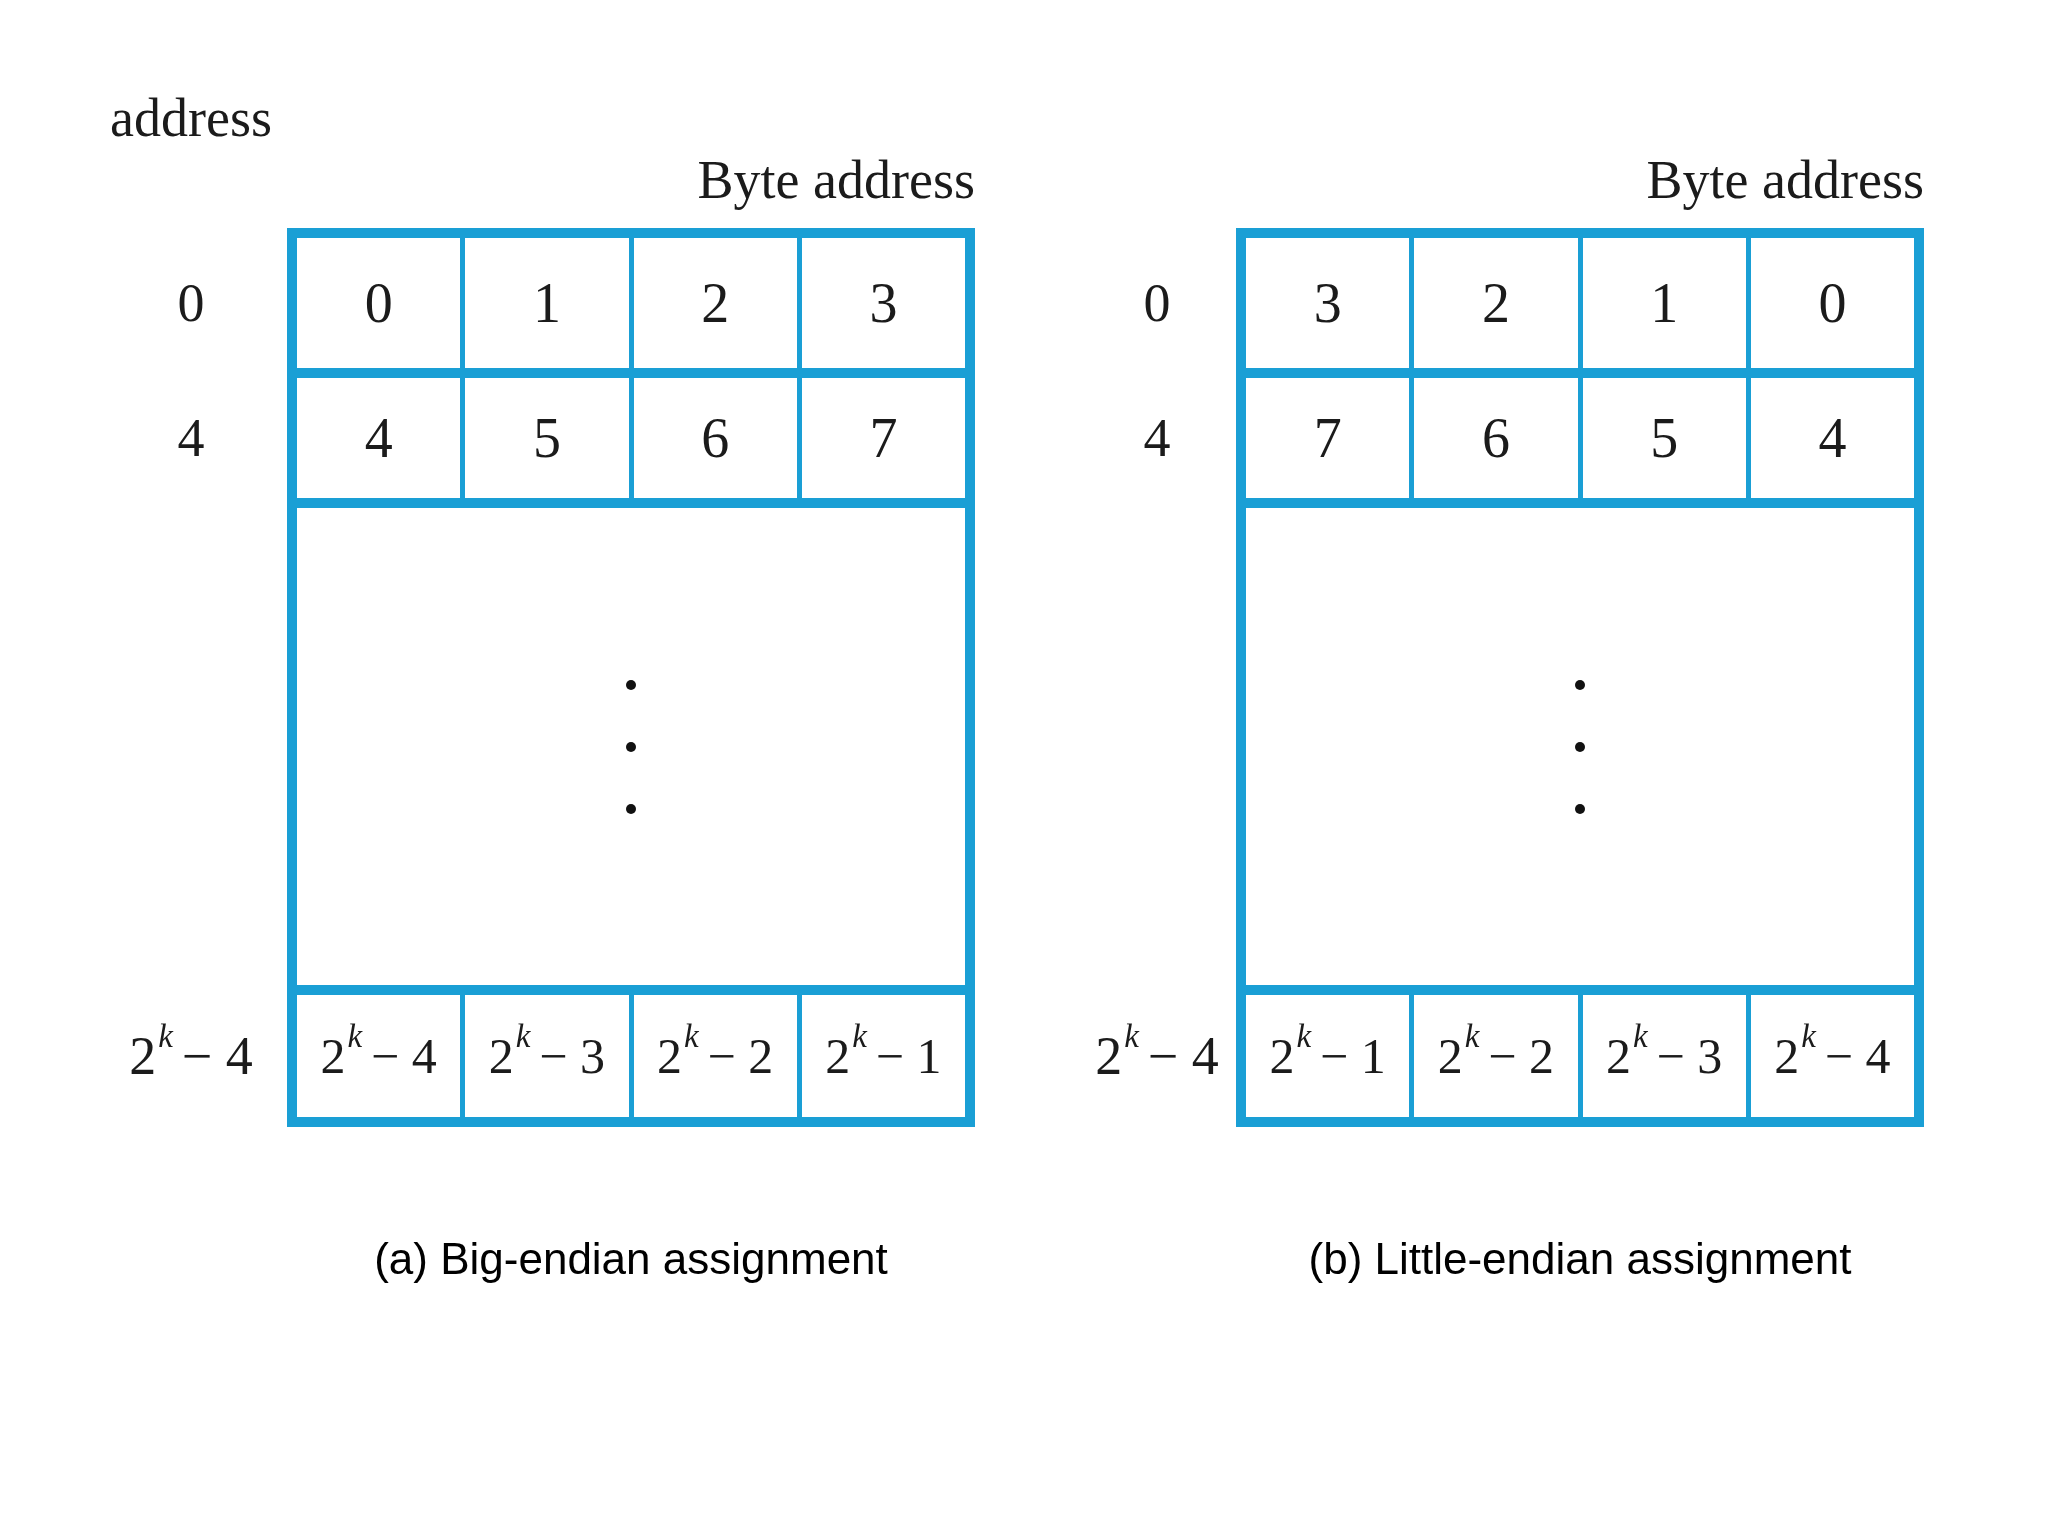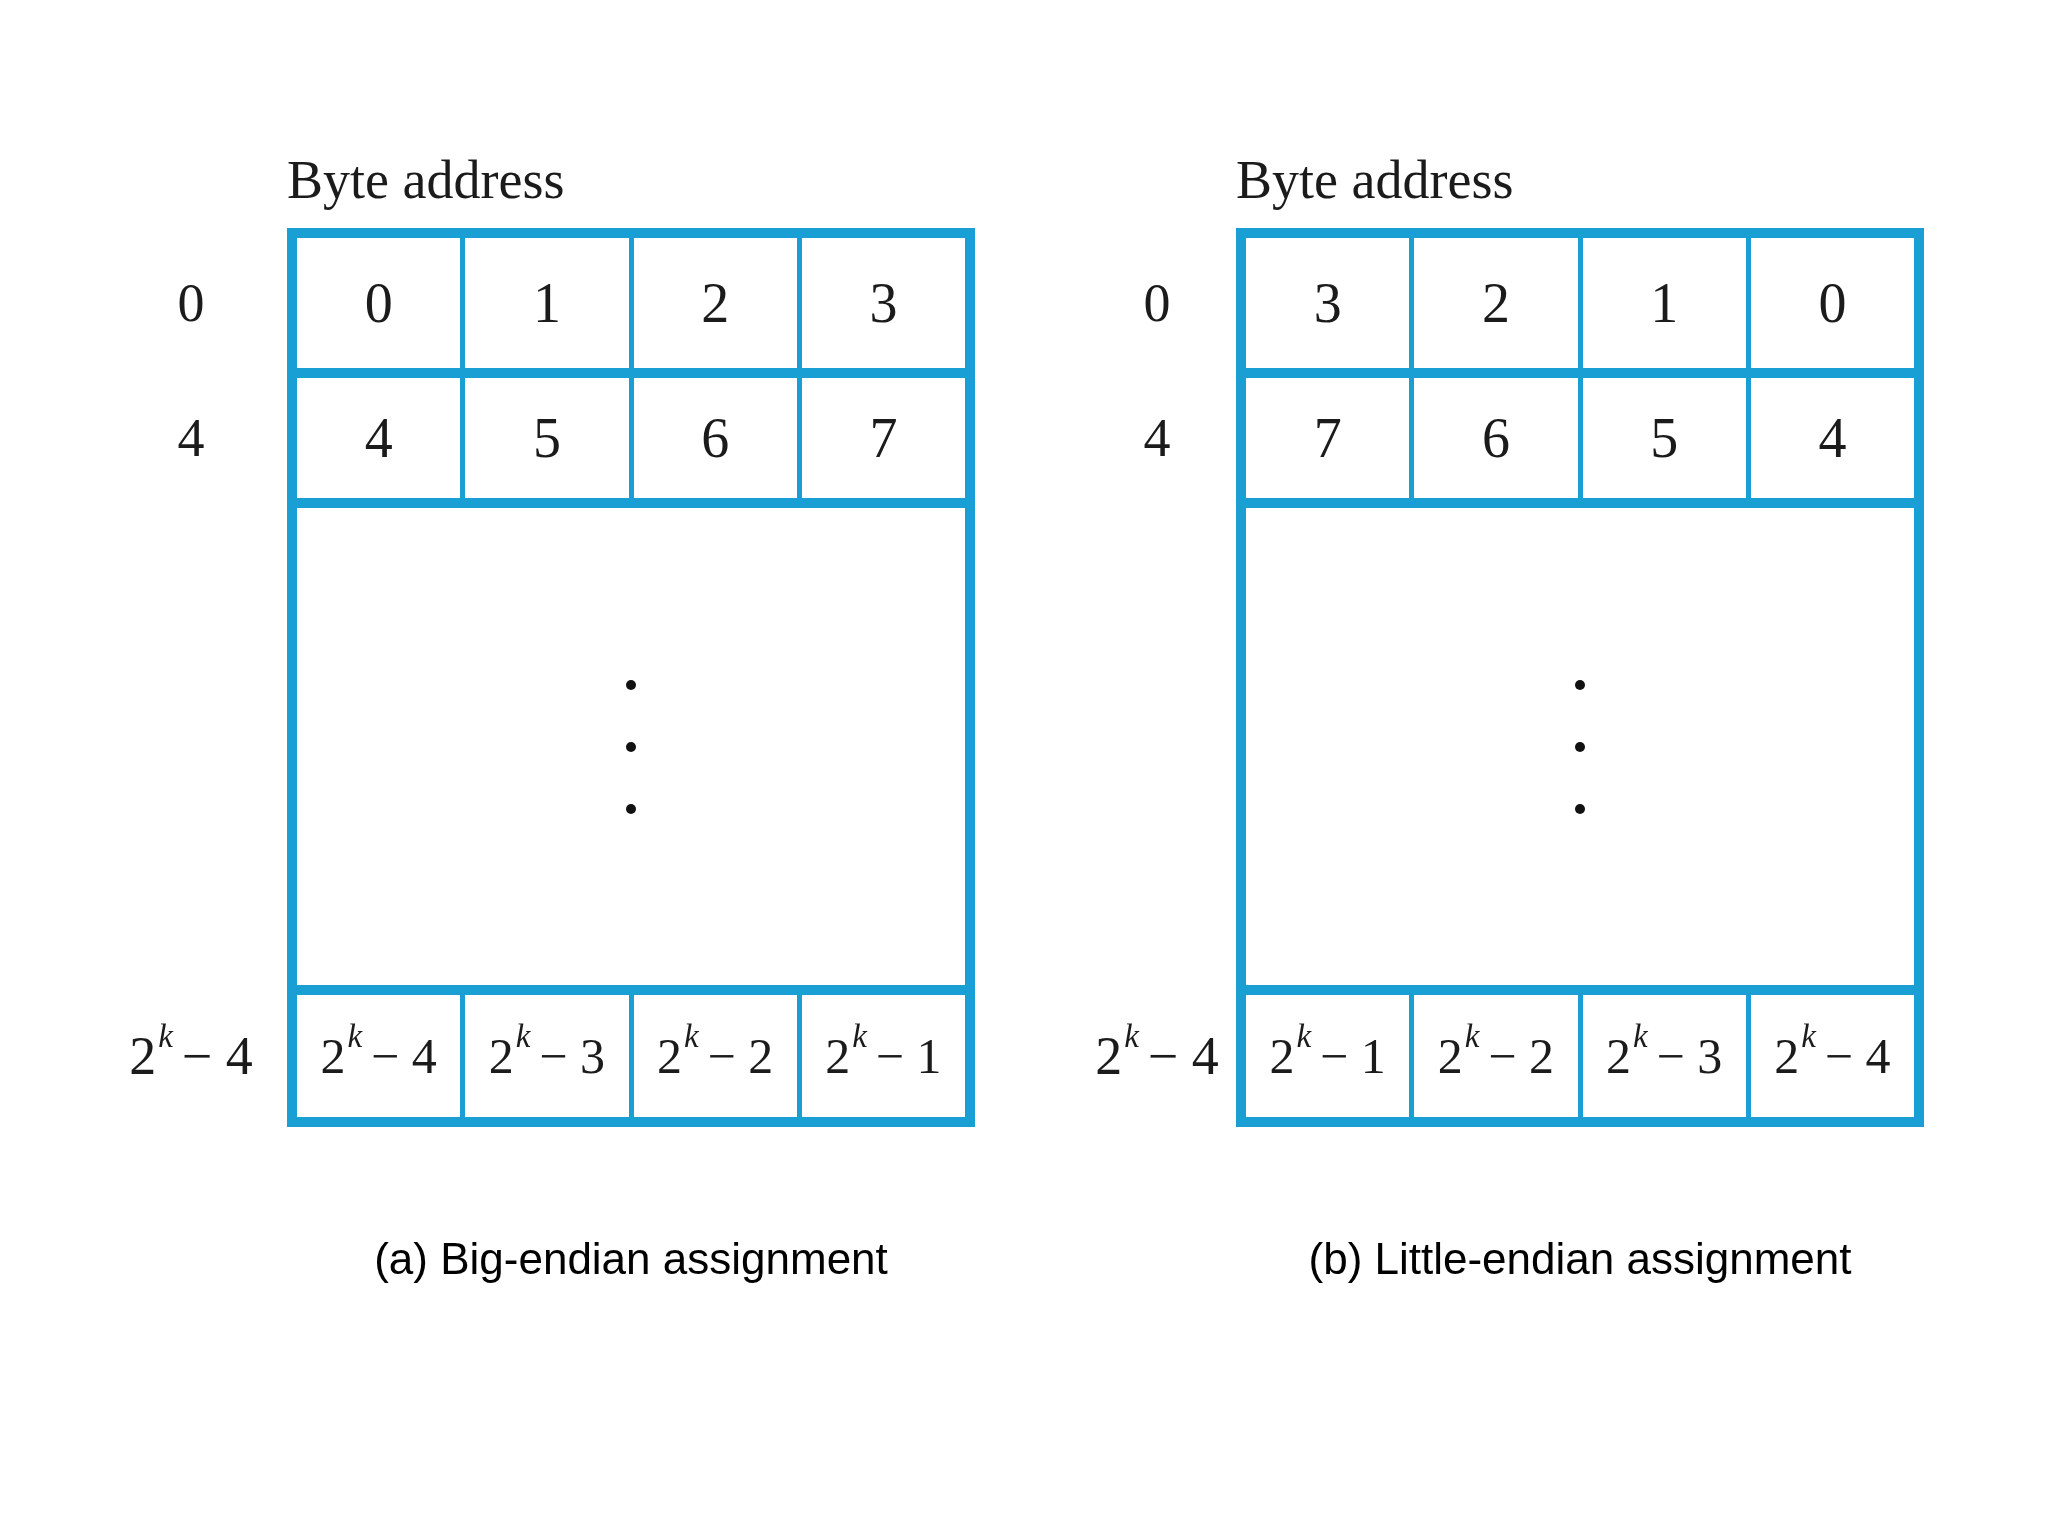--- a/index.html
+++ b/index.html
@@ -17,21 +17,21 @@
     color:var(--text);
   }
 
   
   .word-header{
     position:absolute;left:66px;top:86px;width:250px;
     text-align:center;font-size:54px;line-height:64px;
   }
   .byte-header{
     position:absolute;top:150px;width:688px;
-    text-align:left;font-size:54px;line-height:60px;
+    text-align:right;font-size:54px;line-height:60px;
   }
 
   
   .btable{
     position:absolute;top:228px;width:688px;height:899px;
     box-sizing:border-box;border:10px solid var(--accent);
     background:#ffffff;
     display:flex;flex-direction:column;
   }
   .trow{display:flex;flex:none;}
@@ -80,20 +80,21 @@
   
   .ax{left:287px;}
   .bx{left:1236px;}
   .wl-a{left:66px;}
   .wl-b{left:1032px;}
 </style>
 </head>
 <body style="background: rgb(255, 255, 255);">
 
 <div class="word-header">
+  <div>address</div>
 </div>
 
 <div class="byte-header ax">Byte address</div>
 
 <div class="wlabel wl-a wr0">0</div>
 <div class="wlabel wl-a wr1">4</div>
 <div class="wlabel wl-a wrl math">
   <span>2</span>
     <sup>k</sup>
     <span class="off">− 4</span>

